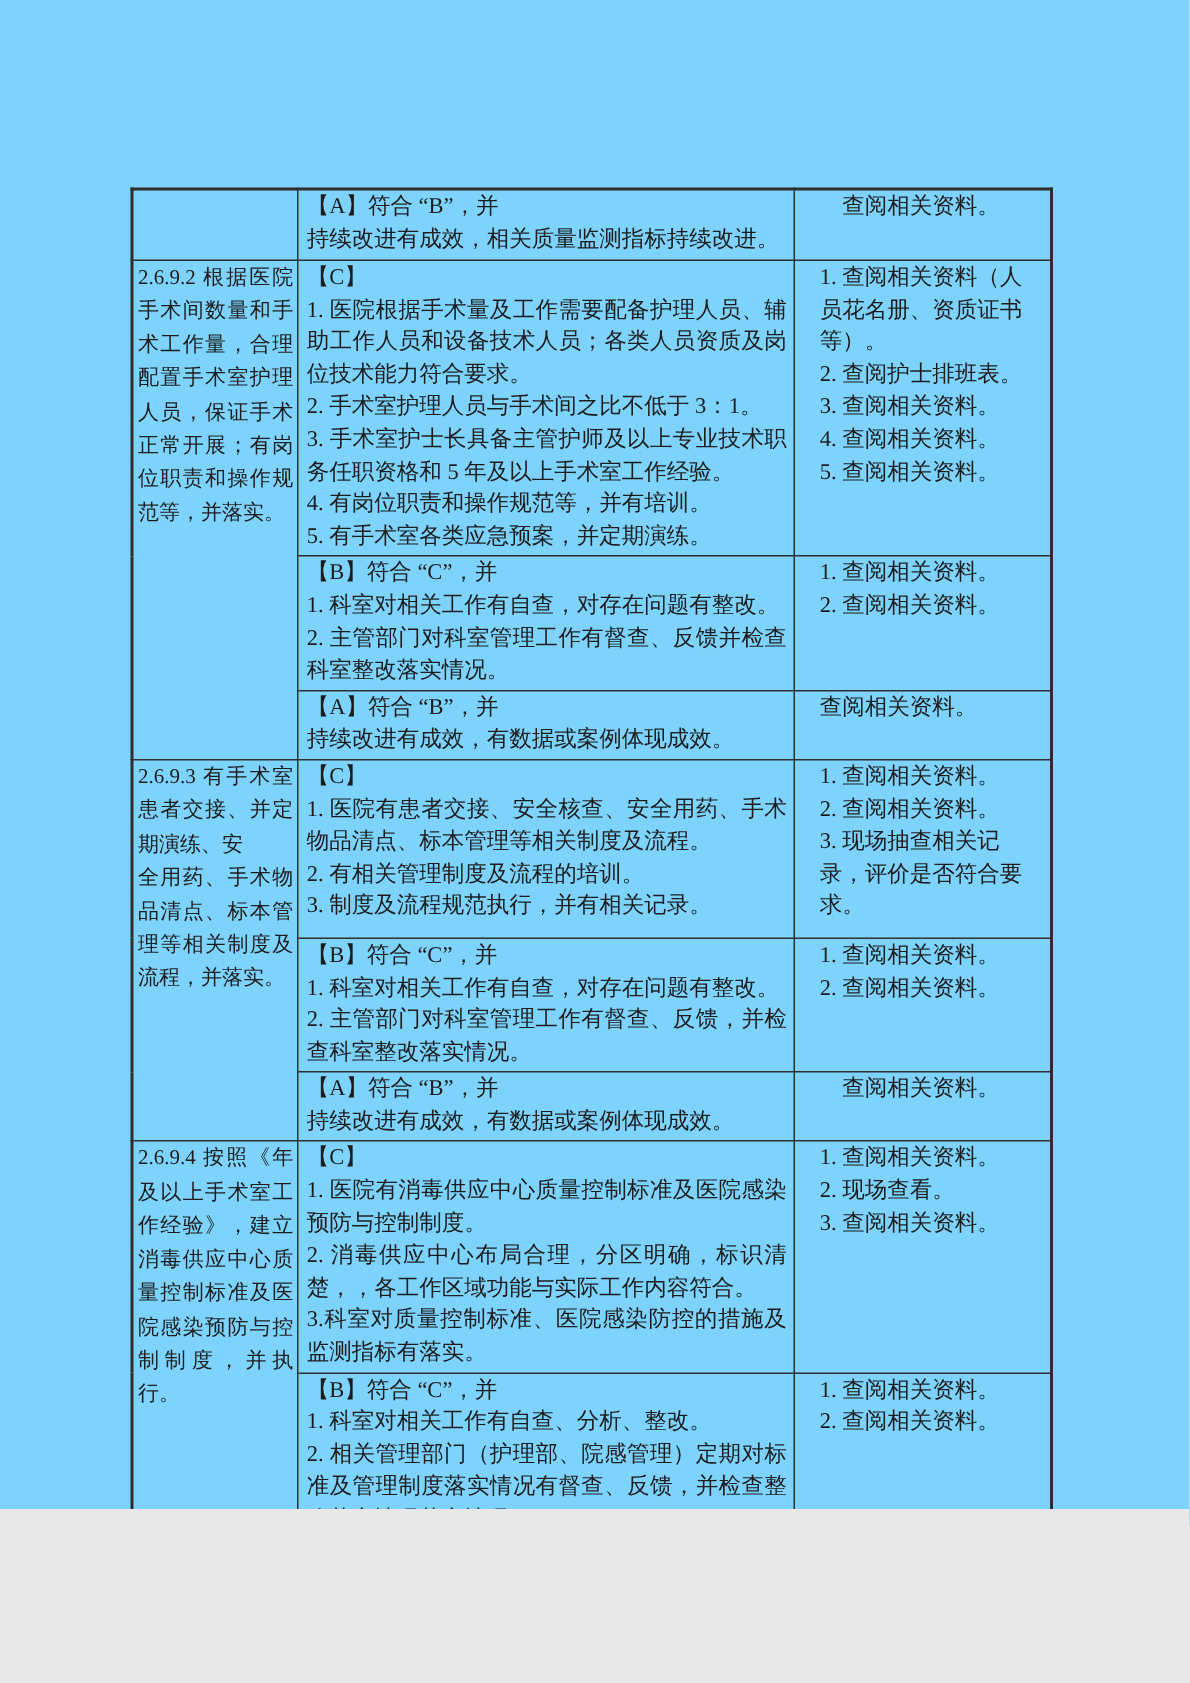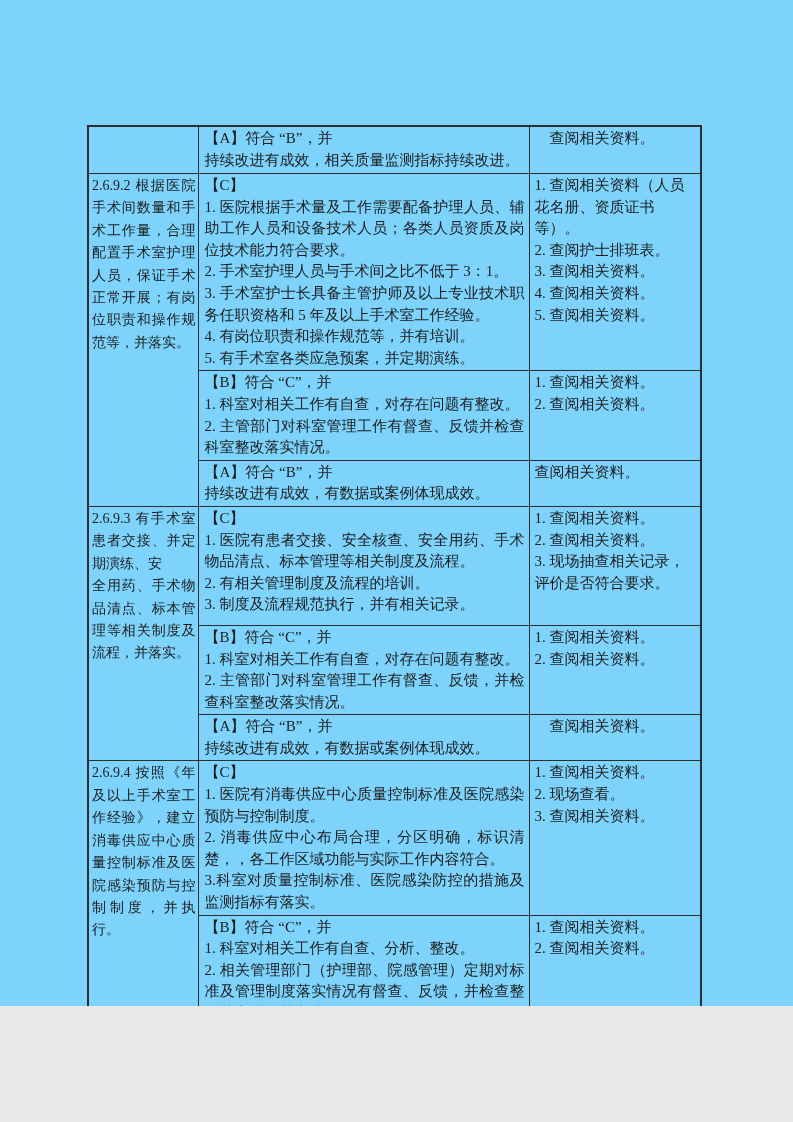--- a/index.html
+++ b/index.html
@@ -29,21 +29,21 @@
     overflow:hidden;
     word-break:break-all;
   }
   td.item{
     font-size:14px;
     line-height:22.4px;
     text-align:justify;
     padding:1px 2px 1px 3px;
   }
   td.crit{text-align:justify;}
-  td.meth{padding-left:5px;}
+  td.meth{padding-left:17px;}
   col.c1{width:110px;}
   col.c2{width:331px;}
   col.c3{width:172px;}
   tr.r0 td{height:44px;}
   tr.s0c td{height:194px;margin-top:20px;}
   tr.s0b td{height:84px;}
   tr.s0a td{height:40px;}
   tr.s1c td{height:116px;}
   tr.s1b td{height:80px;}
   tr.s1a td{height:41px;}

